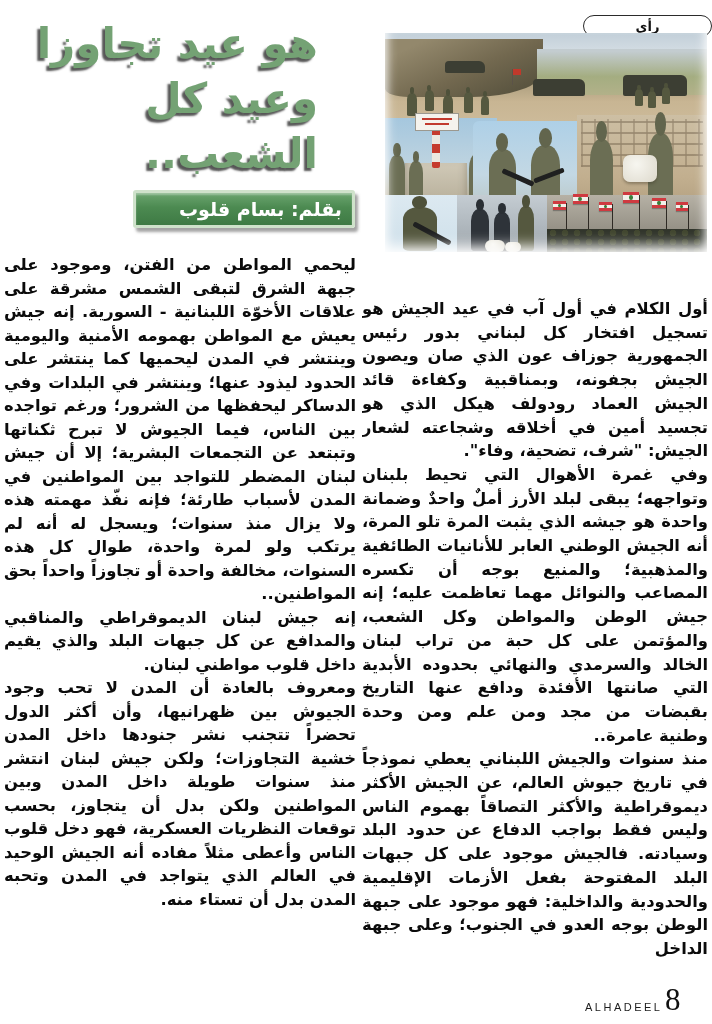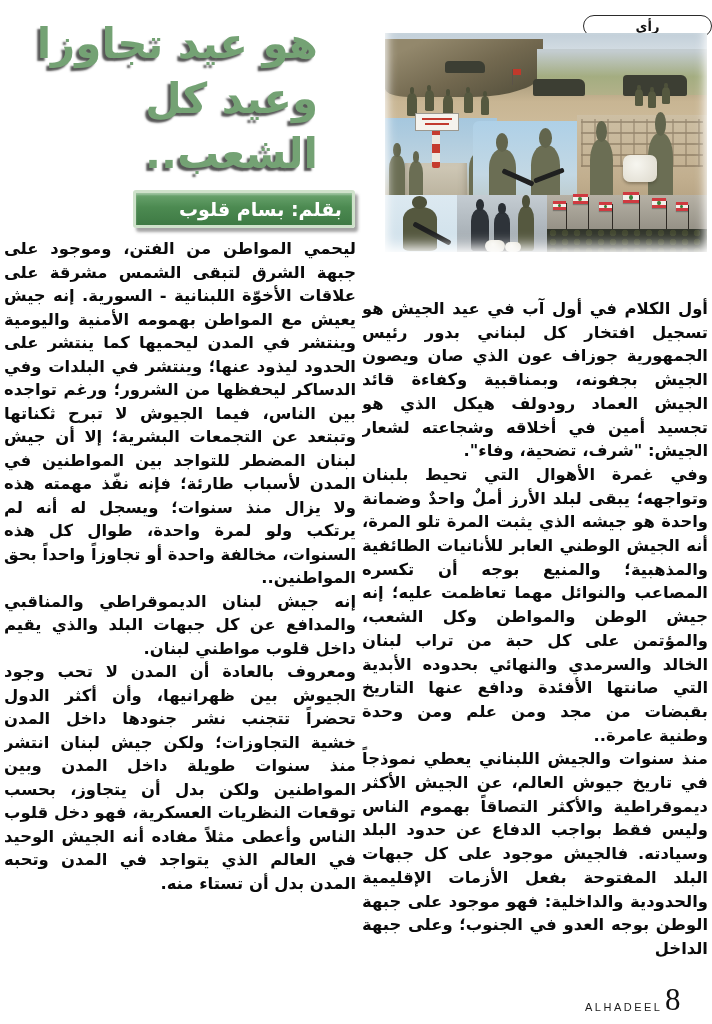--- a/index.html
+++ b/index.html
@@ -36,21 +36,21 @@
     padding:0 10px; box-sizing:border-box;
   }
   .byline span { color:#ffffff; font-weight:700; font-size:19px; }
 
   
   .col {
     position:absolute; direction:rtl; text-align:justify;
     font-weight:700; color:#0b0b0b; overflow:hidden;
   }
   .col p { margin:0; padding:0; }
-  .col-left  { left:4px;   top:237px; width:352px; height:758px; font-size:16.4px; line-height:23.5px; }
+  .col-left  { left:4px;   top:253px; width:352px; height:758px; font-size:16.4px; line-height:23.5px; }
   .col-right { left:362px; top:253px; width:346px; height:740px; font-size:16.4px; line-height:23.7px;margin-top:44px; }
 
   
   .footer-brand {
     position:absolute; left:585px; top:1001px;
     font-family:Liberation Sans, sans-serif; font-size:11px; letter-spacing:2.5px;
     color:#1c1c1c;
   }
   .page-number {
     position:absolute; left:665px; top:982px;

